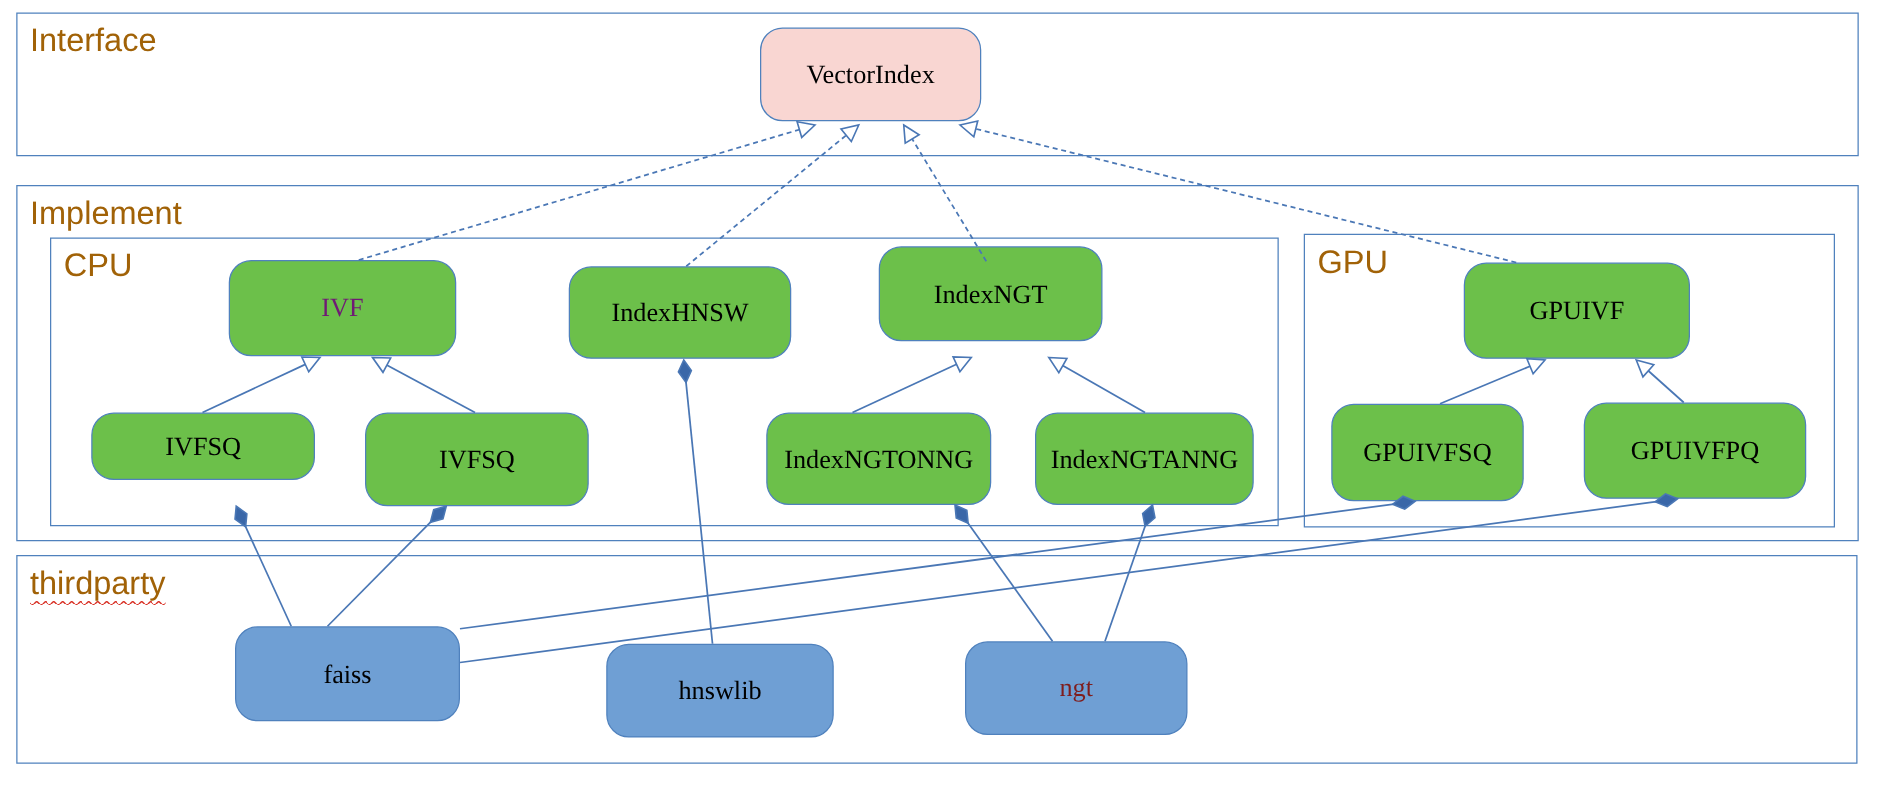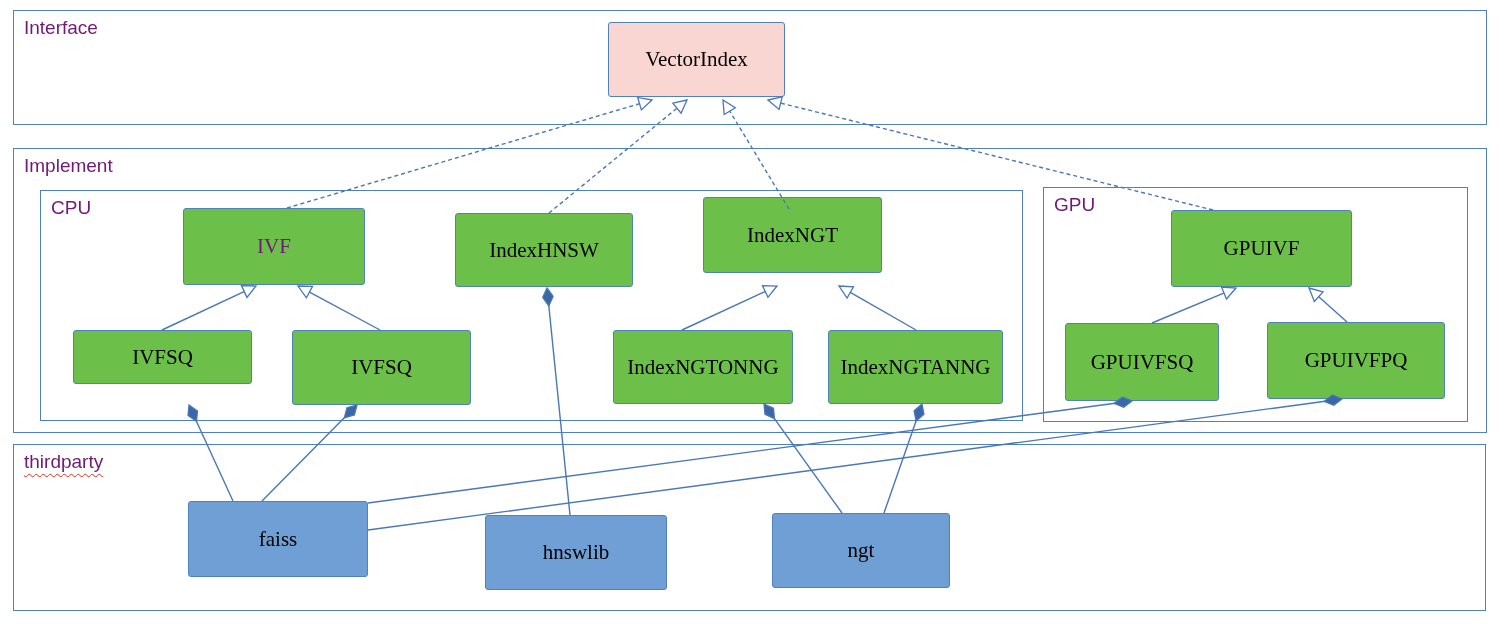--- a/index.html
+++ b/index.html
@@ -5,30 +5,30 @@
   html,body{margin:0;padding:0;background:#ffffff;}
   #canvas{
     position:relative;width:1503px;height:628px;overflow:hidden;
     background:#ffffff;font-family:"Liberation Sans",sans-serif;
   }
   .section{
     position:absolute;border:1.6px solid #4f81bd;background:transparent;
     box-sizing:border-box;z-index:1;
   }
   .section-label{
-    display:inline-block;margin:7px 0 0 10px;font-size:19px;color:#701a75;
+    display:inline-block;margin:7px 0 0 10px;font-size:26px;color:#a16207;
     font-family:"Liberation Sans",sans-serif;line-height:1.1;
   }
   .squiggle{
     text-decoration-line:underline;text-decoration-style:wavy;
     text-decoration-color:#d93025;text-decoration-thickness:1px;
     text-underline-offset:5px;
   }
   .node{
-    position:absolute;border:1.7px solid #4f81bd;border-radius:3px;
+    position:absolute;border:1.7px solid #4f81bd;border-radius:18px;
     box-sizing:border-box;display:flex;align-items:center;justify-content:center;
     font-family:"Liberation Serif",serif;font-size:21px;color:#000;z-index:2;
   }
   #edge-layer{
     position:absolute;left:0;top:0;z-index:3;pointer-events:none;
   }
 </style>
 </head>
 <body>
 
@@ -70,21 +70,21 @@
     </div>
     <div class="node" style="left: 1267px; top: 322px; width: 178px; height: 77px; background: rgb(108, 192, 74); border-color: rgb(79, 129, 189); color: rgb(0, 0, 0);">
       <span>GPUIVFPQ</span>
     </div>
     <div class="node" style="left: 188px; top: 501px; width: 180px; height: 76px; background: rgb(111, 159, 212); border-color: rgb(79, 129, 189); color: rgb(0, 0, 0);">
       <span>faiss</span>
     </div>
     <div class="node" style="left: 485px; top: 515px; width: 182px; height: 75px; background: rgb(111, 159, 212); border-color: rgb(79, 129, 189); color: rgb(0, 0, 0);">
       <span>hnswlib</span>
     </div>
-    <div class="node" style="left: 772px; top: 513px; width: 178px; height: 75px; background: rgb(111, 159, 212); border-color: rgb(79, 129, 189); color: #000000;">
+    <div class="node" style="left: 772px; top: 513px; width: 178px; height: 75px; background: rgb(111, 159, 212); border-color: rgb(79, 129, 189); color: #7f1d1d;">
       <span>ngt</span>
     </div>
     <svg id="edge-layer" width="1503" height="628" viewBox="0 0 1503 628">
       <line x1="287" y1="208" x2="640.4931512927252" y2="103.40476619283747" stroke="#4a77b5" stroke-width="1.4" stroke-dasharray="4 3"></line>
       <polygon points="0,0 -13,6.5 -13,-6.5" fill="#ffffff" stroke="#4a77b5" stroke-width="1.3" transform="translate(652,100) rotate(-16.48)"></polygon>
       <line x1="549" y1="213" x2="677.7155107072892" y2="107.60251659475591" stroke="#4a77b5" stroke-width="1.4" stroke-dasharray="4 3"></line>
       <polygon points="0,0 -13,6.5 -13,-6.5" fill="#ffffff" stroke="#4a77b5" stroke-width="1.3" transform="translate(687,100) rotate(-39.31)"></polygon>
       <line x1="789" y1="209" x2="729.2154458369471" y2="110.26490297313993" stroke="#4a77b5" stroke-width="1.4" stroke-dasharray="4 3"></line>
       <polygon points="0,0 -13,6.5 -13,-6.5" fill="#ffffff" stroke="#4a77b5" stroke-width="1.3" transform="translate(723,100) rotate(-121.20)"></polygon>
       <line x1="1213" y1="210" x2="779.6493687803404" y2="102.8796192490729" stroke="#4a77b5" stroke-width="1.4" stroke-dasharray="4 3"></line>

